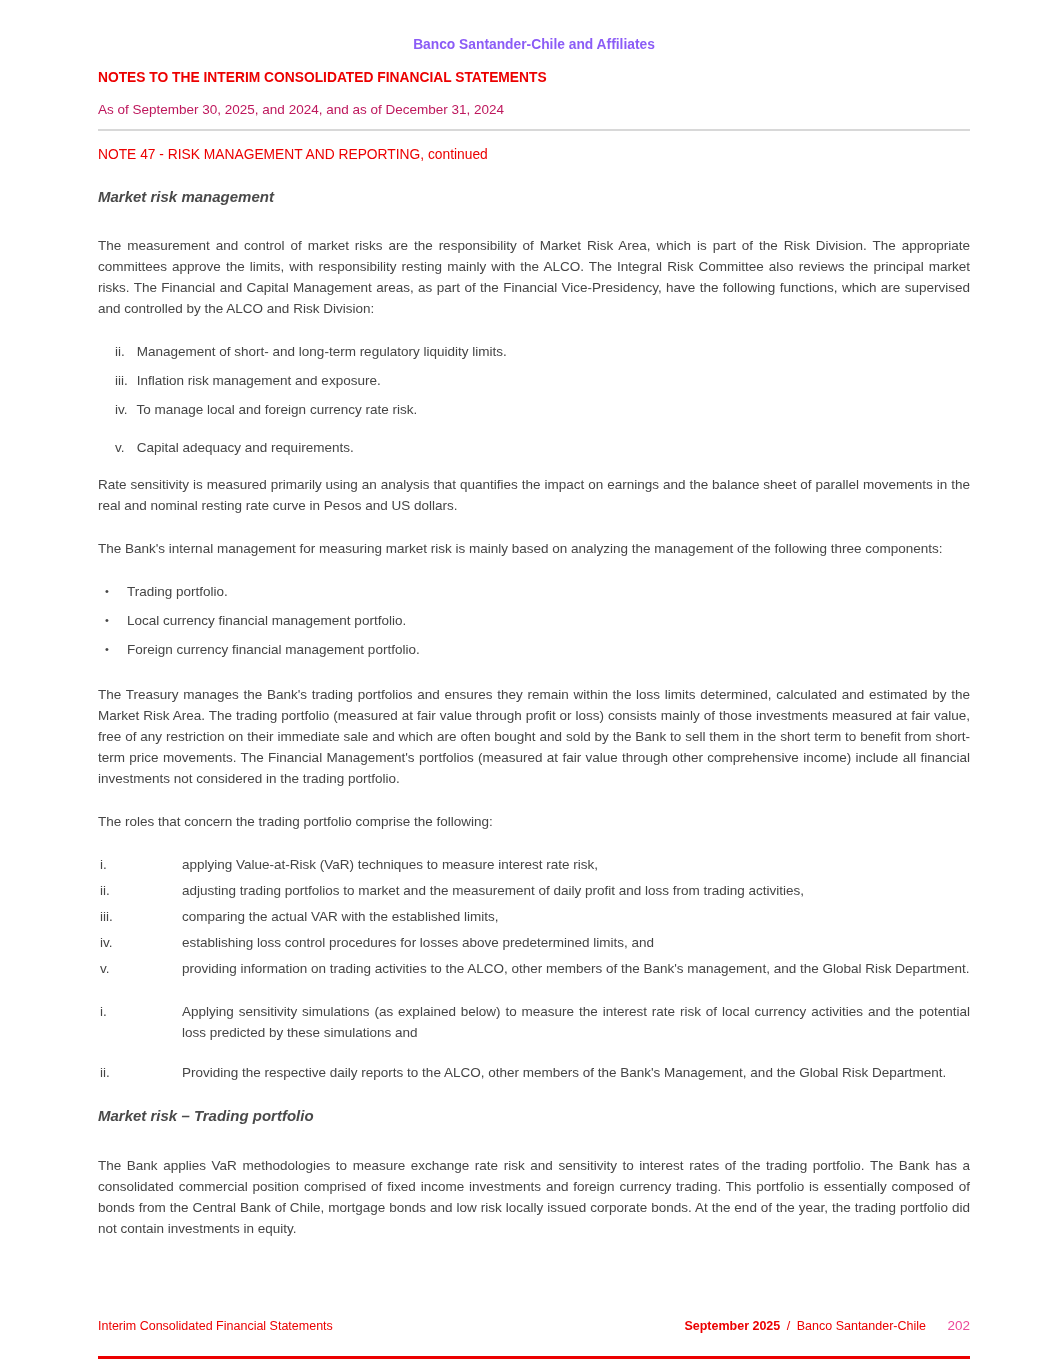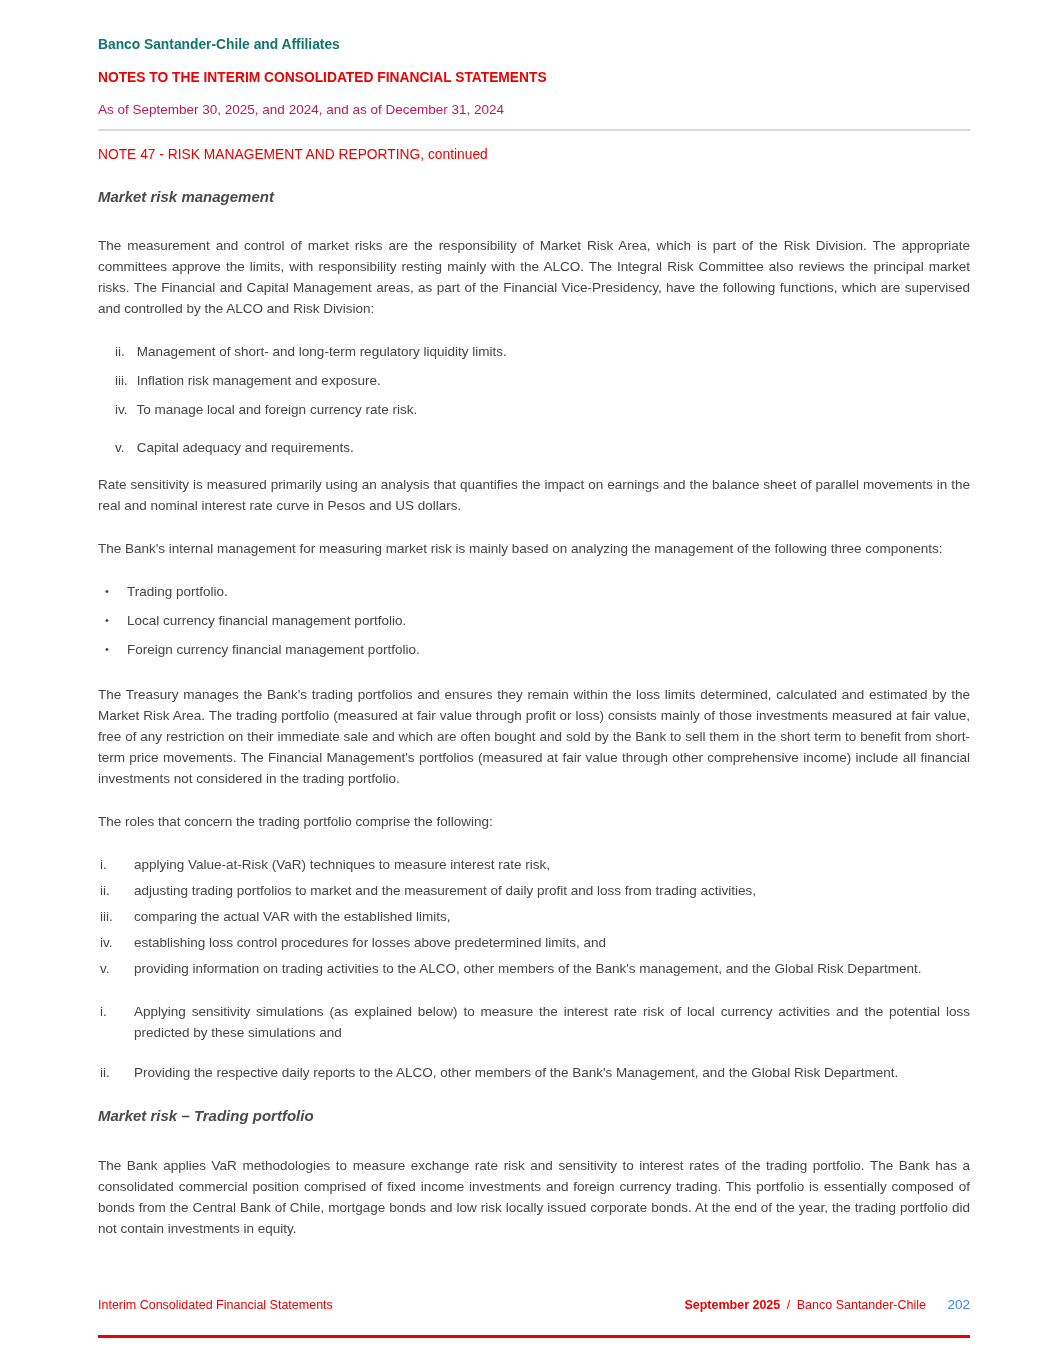--- a/index.html
+++ b/index.html
@@ -14,21 +14,21 @@
     position:relative;
     width:1055px;height:1365px;
     background:#ffffff;
     margin:0 auto;
     padding:34px 85px 0 98px;
     color:var(--body-text,#454545);
     font-size:13.5px;
     line-height:21px;
   }
   
-  .company{font-weight:bold;color:#0f766e;font-size:13.8px;margin-bottom:12px;}
+  .company{font-weight:bold;color:#8b5cf6;font-size:13.8px;margin-bottom:12px;text-align:center;}
   .doc-title{font-weight:bold;color:var(--brand-red,#EC0000);font-size:13.8px;margin-bottom:11px;}
   .date-line{color:#be185d;margin-bottom:9px;}
   .header-rule{height:2px;background:var(--rule-gray,#d8d8d8);margin-bottom:13px;}
   
   .note-heading{
     font-weight:normal;color:var(--brand-red,#EC0000);
     font-size:13.8px;margin:0 0 21px 0;line-height:21px;
   }
   .subheading{
     font-weight:bold;font-style:italic;color:#4a4a4a;
@@ -51,41 +51,41 @@
   .roman-inline .li-label{display:inline-block;min-width:18px;}
   
   .hanging{margin:0 0 22px 0;}
   .hanging .li{
     display:flex;
     margin-bottom:5px;
     text-align:justify;
   }
   .hanging.spaced .li{margin-bottom:19px;}
   .hanging .li-label{flex:0 0 36px;padding-left:2px;}
-  .hanging .li-text{flex:1;}
+  .hanging .li-text{flex:1;margin-left:48px;}
   
   .bullet-list{margin:0 0 24px 0;}
   .bullet-list .li{display:flex;margin-bottom:8px;}
   .bullet-list .li-bullet{flex:0 0 29px;padding-left:7px;font-size:11px;line-height:21px;}
   .bullet-list .li-text{flex:1;}
   
   .doc-footer{
     position:absolute;
-    left:98px;right:85px;bottom:27px;
+    left:98px;right:85px;bottom:6px;
   }
   .footer-row{
     display:flex;justify-content:space-between;align-items:baseline;
     font-size:12.5px;line-height:15px;
     margin-bottom:22px;
   }
   .footer-left{color:var(--brand-red,#EC0000);}
   .footer-right{color:var(--brand-red,#EC0000);}
   .f-date{font-weight:bold;}
   .f-sep{margin:0 3px;}
-  .f-page{color:#3b82f6;font-size:13.5px;margin-left:18px;margin-top:16px;}
+  .f-page{color:#ec4899;font-size:13.5px;margin-left:18px;margin-top:16px;}
   .footer-rule{height:3px;background:var(--brand-red,#EC0000);}
 </style>
 </head>
 <body>
 
 <div class="page">
 
   <header class="doc-header">
     <div class="company">Banco Santander-Chile and Affiliates</div>
     <div class="doc-title">NOTES TO THE INTERIM CONSOLIDATED FINANCIAL STATEMENTS</div>
@@ -113,21 +113,21 @@
       <div class="li">
         <span class="li-label">iv.</span>
         <span class="li-text">To manage local and foreign currency rate risk.</span>
       </div>
       <div class="li extra-gap">
         <span class="li-label">v.</span>
         <span class="li-text">Capital adequacy and requirements.</span>
       </div>
     </div>
 
-    <p class="para">Rate sensitivity is measured primarily using an analysis that quantifies the impact on earnings and the balance sheet of parallel movements in the real and nominal interest rate curve in Pesos and US dollars.</p>
+    <p class="para">Rate sensitivity is measured primarily using an analysis that quantifies the impact on earnings and the balance sheet of parallel movements in the real and nominal resting rate curve in Pesos and US dollars.</p>
 
     <p class="para">The Bank's internal management for measuring market risk is mainly based on analyzing the management of the following three components:</p>
 
     <div class="bullet-list">
       <div class="li">
         <span class="li-bullet">•</span>
         <span class="li-text">Trading portfolio.</span>
       </div>
       <div class="li">
         <span class="li-bullet">•</span>

